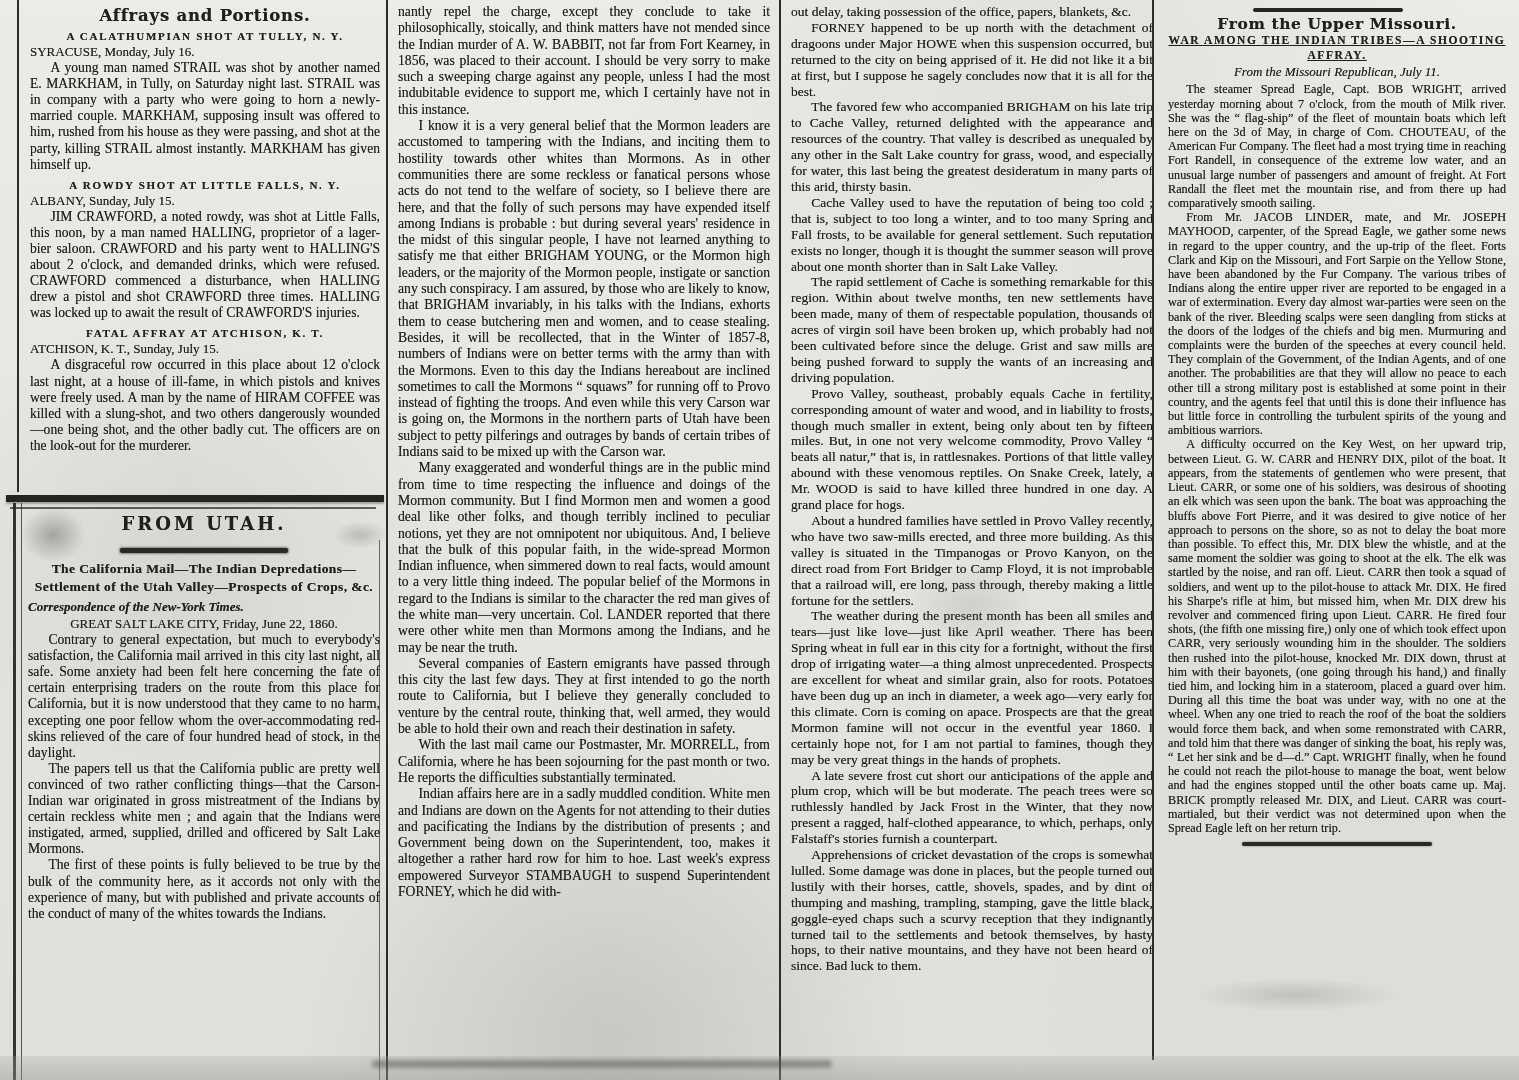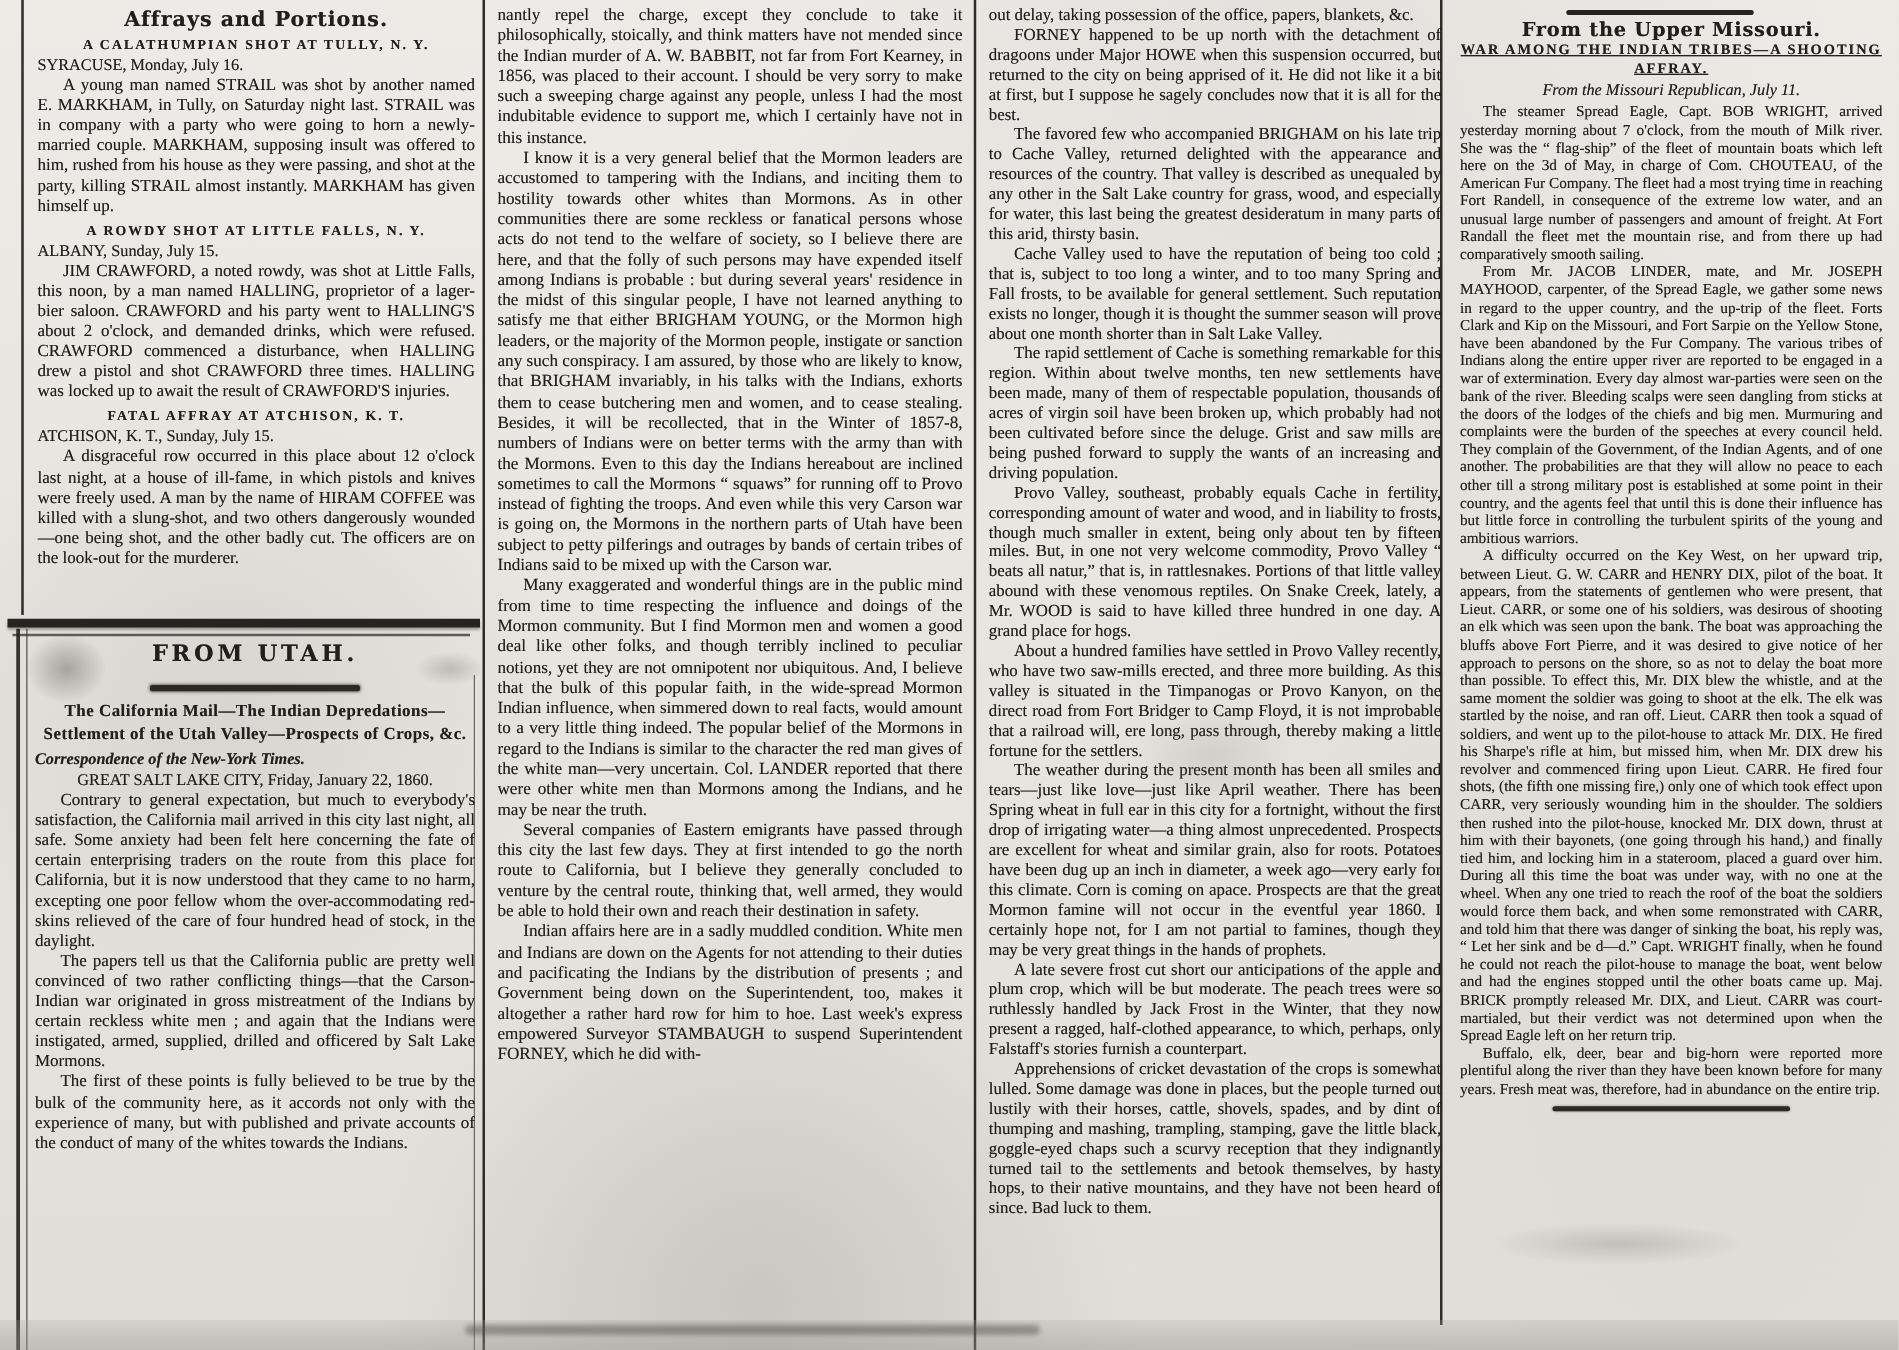--- a/index.html
+++ b/index.html
@@ -99,31 +99,32 @@
   <h2 class="subhead-sc">FATAL AFFRAY AT ATCHISON, K. T.</h2>
   <div class="dateline">ATCHISON, K. T., Sunday, July 15.</div>
   <p class="para">A disgraceful row occurred in this place about 12 o'clock last night, at a house of ill-fame, in which pistols and knives were freely used. A man by the name of HIRAM COFFEE was killed with a slung-shot, and two others dangerously wounded—one being shot, and the other badly cut. The officers are on the look-out for the murderer.</p>
 </article>
 
 <article class="col" style="left:28px;top:512px;width:352px;height:560px;font-size:13.6px;line-height:16.1px;">
   <h1 class="big-title">FROM UTAH.</h1>
   <div class="ornament"></div>
   <div class="deck">The California Mail—The Indian Depredations—Settlement of the Utah Valley—Prospects of Crops, &amp;c.</div>
   <div class="credit">Correspondence of the New-York Times.</div>
-  <div class="dateline" style="text-align:center;padding-right:0;">GREAT SALT LAKE CITY, Friday, January 22, 1860.</div>
+  <div class="dateline" style="text-align:center;padding-right:0;">GREAT SALT LAKE CITY, Friday, June 22, 1860.</div>
   <p class="para">Contrary to general expectation, but much to everybody's satisfaction, the California mail arrived in this city last night, all safe. Some anxiety had been felt here concerning the fate of certain enterprising traders on the route from this place for California, but it is now understood that they came to no harm, excepting one poor fellow whom the over-accommodating red-skins relieved of the care of four hundred head of stock, in the daylight.</p>
   <p class="para">The papers tell us that the California public are pretty well convinced of two rather conflicting things—that the Carson-Indian war originated in gross mistreatment of the Indians by certain reckless white men ; and again that the Indians were instigated, armed, supplied, drilled and officered by Salt Lake Mormons.</p>
   <p class="para">The first of these points is fully believed to be true by the bulk of the community here, as it accords not only with the experience of many, but with published and private accounts of the conduct of many of the whites towards the Indians.</p>
 </article>
 
 <article class="col" style="left:398px;top:4px;width:372px;height:1074px;font-size:13.7px;line-height:16.3px;">
   <p class="para cont">nantly repel the charge, except they conclude to take it philosophically, stoically, and think matters have not mended since the Indian murder of A. W. BABBIT, not far from Fort Kearney, in 1856, was placed to their account. I should be very sorry to make such a sweeping charge against any people, unless I had the most indubitable evidence to support me, which I certainly have not in this instance.</p>
   <p class="para">I know it is a very general belief that the Mormon leaders are accustomed to tampering with the Indians, and inciting them to hostility towards other whites than Mormons. As in other communities there are some reckless or fanatical persons whose acts do not tend to the welfare of society, so I believe there are here, and that the folly of such persons may have expended itself among Indians is probable : but during several years' residence in the midst of this singular people, I have not learned anything to satisfy me that either BRIGHAM YOUNG, or the Mormon high leaders, or the majority of the Mormon people, instigate or sanction any such conspiracy. I am assured, by those who are likely to know, that BRIGHAM invariably, in his talks with the Indians, exhorts them to cease butchering men and women, and to cease stealing. Besides, it will be recollected, that in the Winter of 1857-8, numbers of Indians were on better terms with the army than with the Mormons. Even to this day the Indians hereabout are inclined sometimes to call the Mormons “ squaws” for running off to Provo instead of fighting the troops. And even while this very Carson war is going on, the Mormons in the northern parts of Utah have been subject to petty pilferings and outrages by bands of certain tribes of Indians said to be mixed up with the Carson war.</p>
   <p class="para">Many exaggerated and wonderful things are in the public mind from time to time respecting the influence and doings of the Mormon community. But I find Mormon men and women a good deal like other folks, and though terribly inclined to peculiar notions, yet they are not omnipotent nor ubiquitous. And, I believe that the bulk of this popular faith, in the wide-spread Mormon Indian influence, when simmered down to real facts, would amount to a very little thing indeed. The popular belief of the Mormons in regard to the Indians is similar to the character the red man gives of the white man—very uncertain. Col. LANDER reported that there were other white men than Mormons among the Indians, and he may be near the truth.</p>
   <p class="para">Several companies of Eastern emigrants have passed through this city the last few days. They at first intended to go the north route to California, but I believe they generally concluded to venture by the central route, thinking that, well armed, they would be able to hold their own and reach their destination in safety.</p>
+  <p class="para">With the last mail came our Postmaster, Mr. MORRELL, from California, where he has been sojourning for the past month or two. He reports the difficulties substantially terminated.</p>
   <p class="para">Indian affairs here are in a sadly muddled condition. White men and Indians are down on the Agents for not attending to their duties and pacificating the Indians by the distribution of presents ; and Government being down on the Superintendent, too, makes it altogether a rather hard row for him to hoe. Last week's express empowered Surveyor STAMBAUGH to suspend Superintendent FORNEY, which he did with-</p>
 </article>
 
 <article class="col" style="left:791px;top:4px;width:362px;height:1076px;font-size:13.5px;line-height:15.9px;">
   <p class="para cont">out delay, taking possession of the office, papers, blankets, &amp;c.</p>
   <p class="para">FORNEY happened to be up north with the detachment of dragoons under Major HOWE when this suspension occurred, but returned to the city on being apprised of it. He did not like it a bit at first, but I suppose he sagely concludes now that it is all for the best.</p>
   <p class="para">The favored few who accompanied BRIGHAM on his late trip to Cache Valley, returned delighted with the appearance and resources of the country. That valley is described as unequaled by any other in the Salt Lake country for grass, wood, and especially for water, this last being the greatest desideratum in many parts of this arid, thirsty basin.</p>
   <p class="para">Cache Valley used to have the reputation of being too cold ; that is, subject to too long a winter, and to too many Spring and Fall frosts, to be available for general settlement. Such reputation exists no longer, though it is thought the summer season will prove about one month shorter than in Salt Lake Valley.</p>
   <p class="para">The rapid settlement of Cache is something remarkable for this region. Within about twelve months, ten new settlements have been made, many of them of respectable population, thousands of acres of virgin soil have been broken up, which probably had not been cultivated before since the deluge. Grist and saw mills are being pushed forward to supply the wants of an increasing and driving population.</p>
   <p class="para">Provo Valley, southeast, probably equals Cache in fertility, corresponding amount of water and wood, and in liability to frosts, though much smaller in extent, being only about ten by fifteen miles. But, in one not very welcome commodity, Provo Valley “ beats all natur,” that is, in rattlesnakes. Portions of that little valley abound with these venomous reptiles. On Snake Creek, lately, a Mr. WOOD is said to have killed three hundred in one day. A grand place for hogs.</p>
@@ -133,21 +134,20 @@
   <p class="para">Apprehensions of cricket devastation of the crops is somewhat lulled. Some damage was done in places, but the people turned out lustily with their horses, cattle, shovels, spades, and by dint of thumping and mashing, trampling, stamping, gave the little black, goggle-eyed chaps such a scurvy reception that they indignantly turned tail to the settlements and betook themselves, by hasty hops, to their native mountains, and they have not been heard of since. Bad luck to them.</p>
 </article>
 
 <article class="col" style="left:1168px;top:14px;width:338px;height:1046px;font-size:12.2px;line-height:14.2px;">
   <h1 class="c4-title">From the Upper Missouri.</h1>
   <h2 class="c4-subhead">WAR AMONG THE INDIAN TRIBES—A SHOOTING AFFRAY.</h2>
   <div class="c4-credit">From the Missouri Republican, July 11.</div>
   <p class="para">The steamer Spread Eagle, Capt. BOB WRIGHT, arrived yesterday morning about 7 o'clock, from the mouth of Milk river. She was the “ flag-ship” of the fleet of mountain boats which left here on the 3d of May, in charge of Com. CHOUTEAU, of the American Fur Company. The fleet had a most trying time in reaching Fort Randell, in consequence of the extreme low water, and an unusual large number of passengers and amount of freight. At Fort Randall the fleet met the mountain rise, and from there up had comparatively smooth sailing.</p>
   <p class="para">From Mr. JACOB LINDER, mate, and Mr. JOSEPH MAYHOOD, carpenter, of the Spread Eagle, we gather some news in regard to the upper country, and the up-trip of the fleet. Forts Clark and Kip on the Missouri, and Fort Sarpie on the Yellow Stone, have been abandoned by the Fur Company. The various tribes of Indians along the entire upper river are reported to be engaged in a war of extermination. Every day almost war-parties were seen on the bank of the river. Bleeding scalps were seen dangling from sticks at the doors of the lodges of the chiefs and big men. Murmuring and complaints were the burden of the speeches at every council held. They complain of the Government, of the Indian Agents, and of one another. The probabilities are that they will allow no peace to each other till a strong military post is established at some point in their country, and the agents feel that until this is done their influence has but little force in controlling the turbulent spirits of the young and ambitious warriors.</p>
   <p class="para">A difficulty occurred on the Key West, on her upward trip, between Lieut. G. W. CARR and HENRY DIX, pilot of the boat. It appears, from the statements of gentlemen who were present, that Lieut. CARR, or some one of his soldiers, was desirous of shooting an elk which was seen upon the bank. The boat was approaching the bluffs above Fort Pierre, and it was desired to give notice of her approach to persons on the shore, so as not to delay the boat more than possible. To effect this, Mr. DIX blew the whistle, and at the same moment the soldier was going to shoot at the elk. The elk was startled by the noise, and ran off. Lieut. CARR then took a squad of soldiers, and went up to the pilot-house to attack Mr. DIX. He fired his Sharpe's rifle at him, but missed him, when Mr. DIX drew his revolver and commenced firing upon Lieut. CARR. He fired four shots, (the fifth one missing fire,) only one of which took effect upon CARR, very seriously wounding him in the shoulder. The soldiers then rushed into the pilot-house, knocked Mr. DIX down, thrust at him with their bayonets, (one going through his hand,) and finally tied him, and locking him in a stateroom, placed a guard over him. During all this time the boat was under way, with no one at the wheel. When any one tried to reach the roof of the boat the soldiers would force them back, and when some remonstrated with CARR, and told him that there was danger of sinking the boat, his reply was, “ Let her sink and be d—d.” Capt. WRIGHT finally, when he found he could not reach the pilot-house to manage the boat, went below and had the engines stopped until the other boats came up. Maj. BRICK promptly released Mr. DIX, and Lieut. CARR was court-martialed, but their verdict was not determined upon when the Spread Eagle left on her return trip.</p>
-  <p class="para">Buffalo, elk, deer, bear and big-horn were reported more plentiful along the river than they have been known before for many years. Fresh meat was, therefore, had in abundance on the entire trip.</p>
   <div class="endrule"></div>
 </article>
 
 <div class="scanband"></div>
 <div class="scansmear"></div>
 <div class="smudge" style="left:18px;top:505px;width:70px;height:60px;background:radial-gradient(ellipse at center, rgba(60,58,52,.35), transparent 65%);"></div>
 <div class="smudge" style="left:330px;top:520px;width:60px;height:30px;background:radial-gradient(ellipse at center, rgba(60,58,52,.22), transparent 65%);"></div>
 <div class="smudge" style="left:1175px;top:975px;width:240px;height:40px;background:radial-gradient(ellipse at center, rgba(60,58,52,.18), transparent 60%);"></div>
 <div class="smudge" style="left:900px;top:560px;width:140px;height:90px;background:radial-gradient(ellipse at center, rgba(120,118,112,.18), transparent 65%);"></div>
 

